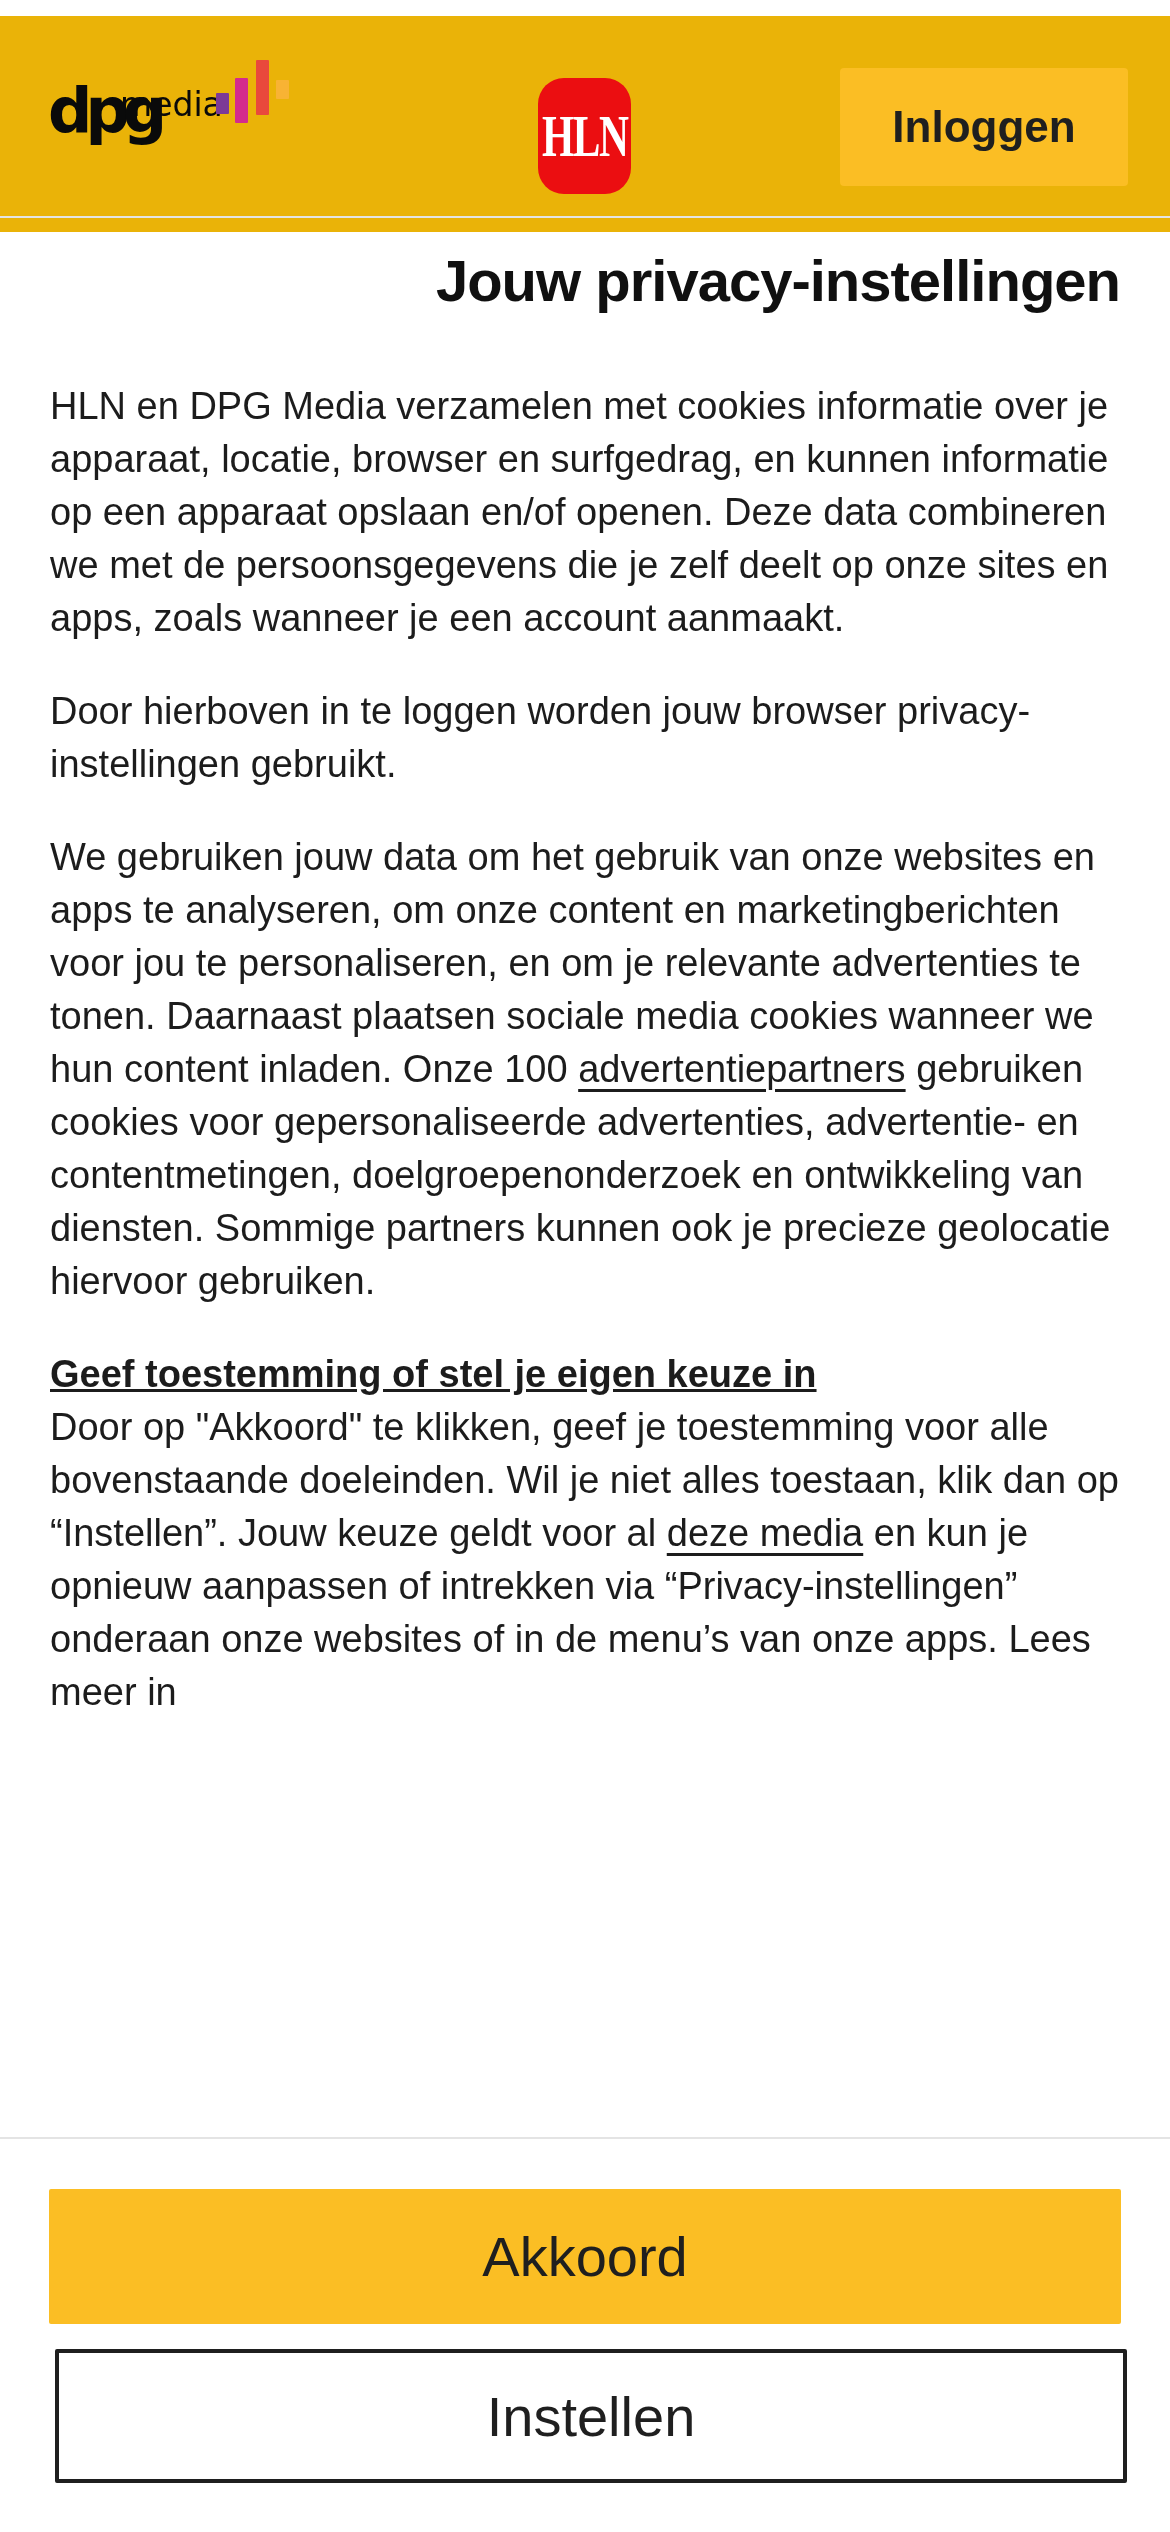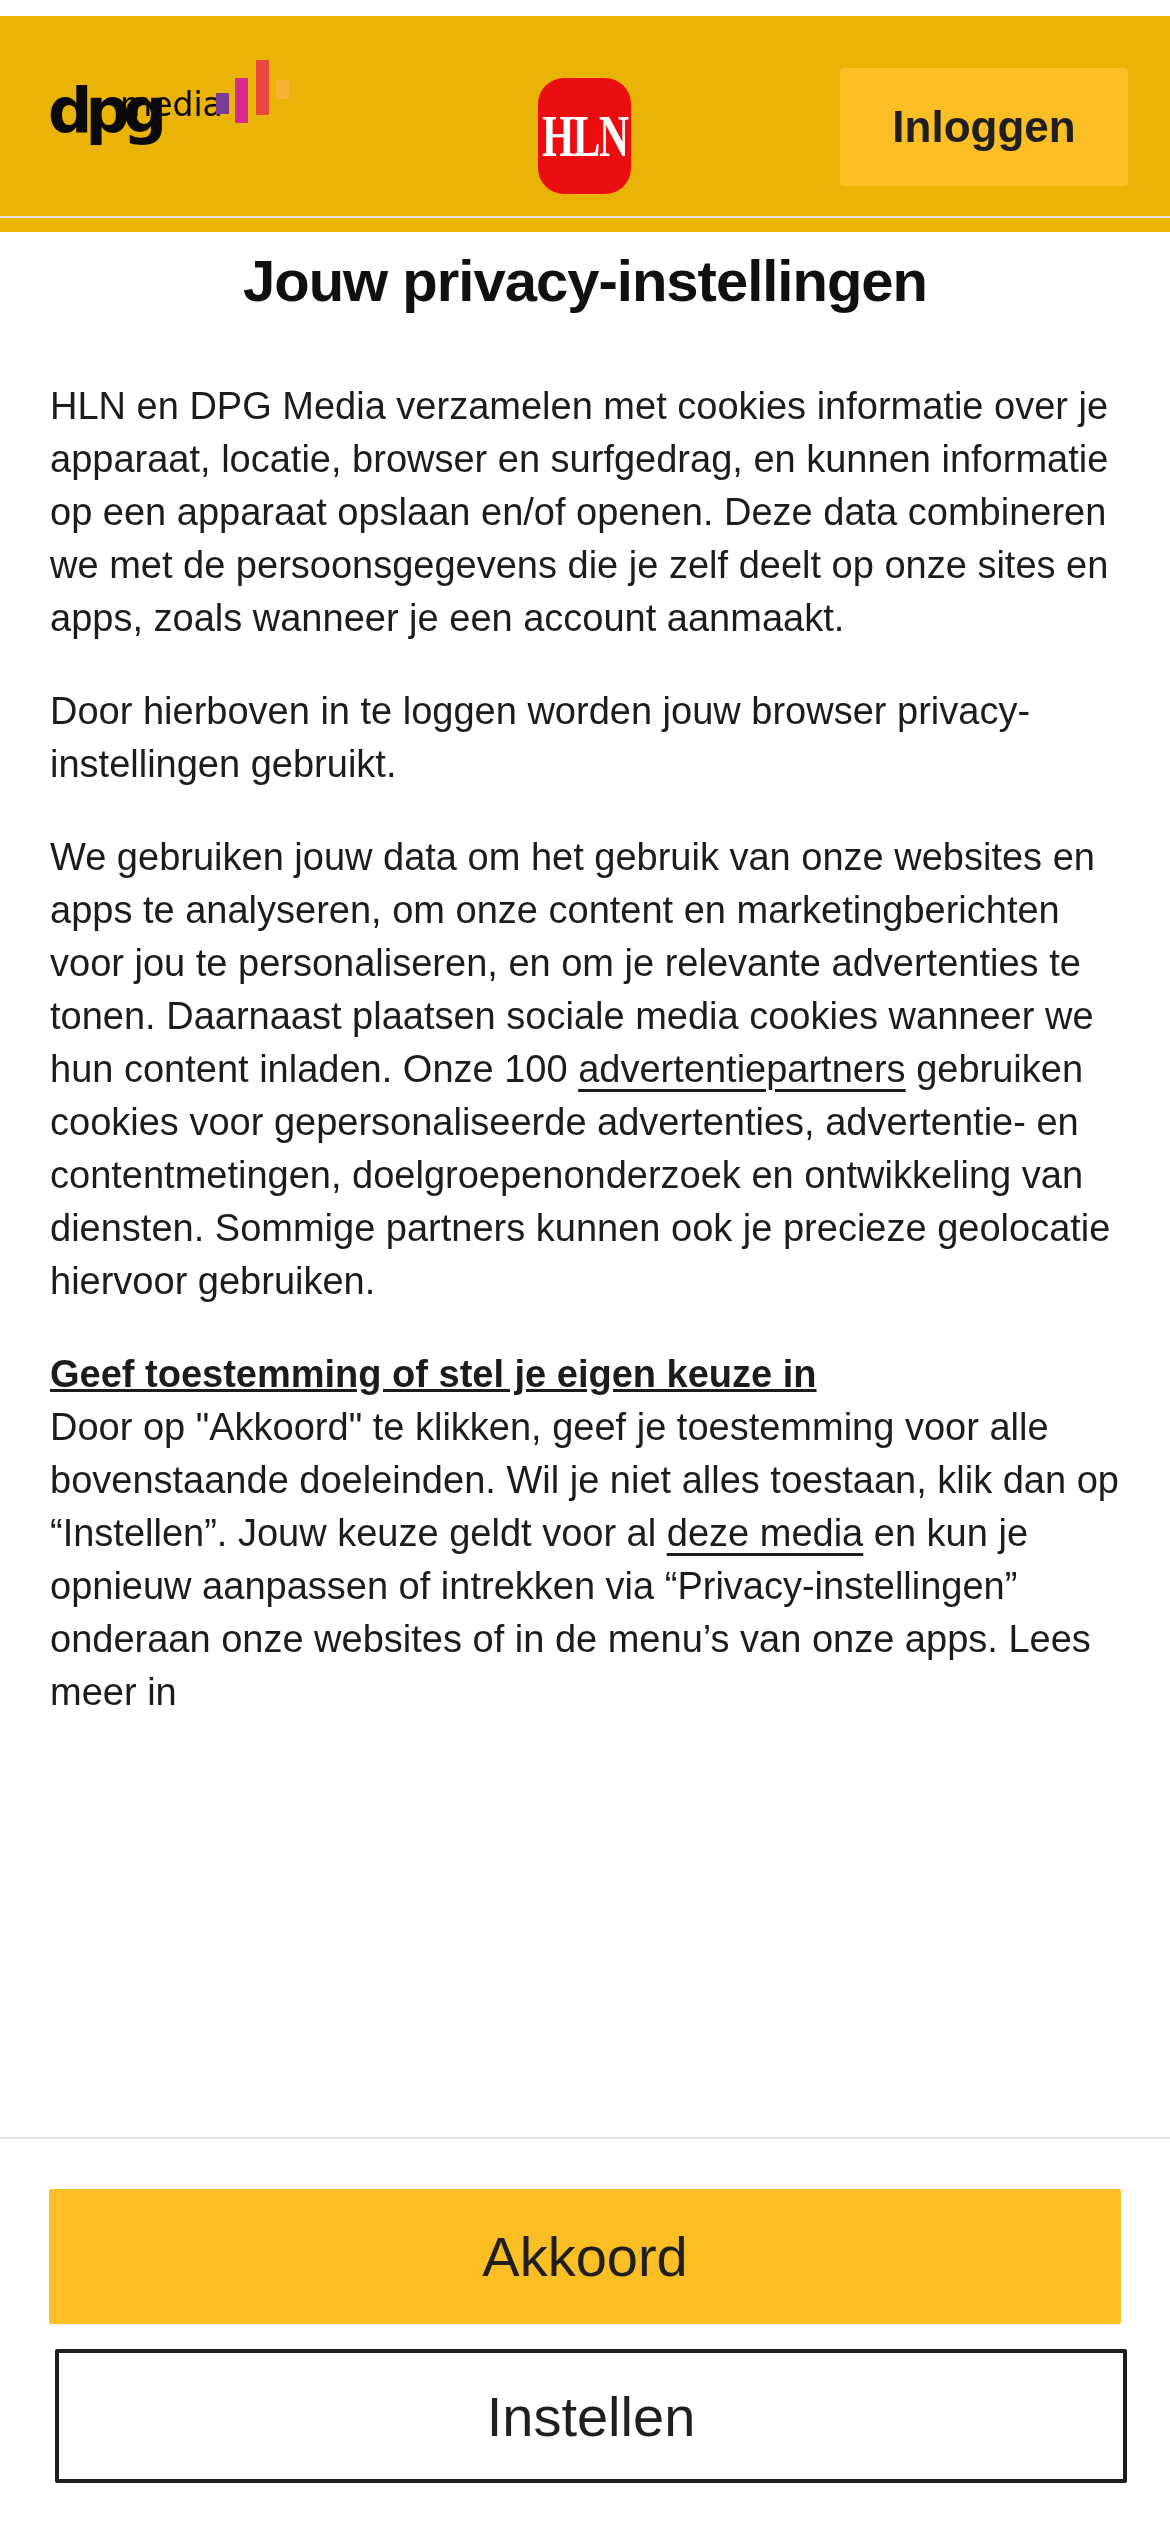--- a/index.html
+++ b/index.html
@@ -27,21 +27,21 @@
   .hln-logo span{font-family:"Liberation Serif",serif;font-weight:bold;color:#fff;
                  font-size:56px;transform:scale(0.74,1.06);letter-spacing:-2px;}
 
   .login-btn{position:absolute;left:840px;top:52px;width:288px;height:118px;border:none;
              background:#fbbe24;color:#1f1f1f;font-family:"Liberation Sans",sans-serif;
              font-weight:bold;font-size:44px;border-radius:4px;cursor:pointer;}
 
   
   main{position:absolute;top:218px;left:0;width:1170px;height:1919px;overflow:hidden;
        padding:0;box-sizing:border-box;}
-  h1{margin:28px 50px 64px;text-align:center;font-size:58px;line-height:70px;
+  h1{margin:28px 50px 64px;text-align:right;font-size:58px;line-height:70px;
      letter-spacing:-1px;color:#101010;font-weight:bold;}
   .text-col{margin:0 50px;}
   .text-col p{margin:0 0 40px;font-size:38px;line-height:53px;color:#1c1c1c;}
   .text-col strong{display:block;font-weight:bold;text-decoration:underline;}
   a.inline-link{color:inherit;text-decoration:underline;text-decoration-thickness:3px;
                 text-underline-offset:7px;cursor:pointer;}
 
   
   footer{position:absolute;left:0;bottom:0;width:1170px;height:395px;background:#fff;
          border-top:2px solid #e4e4e4;box-sizing:border-box;

